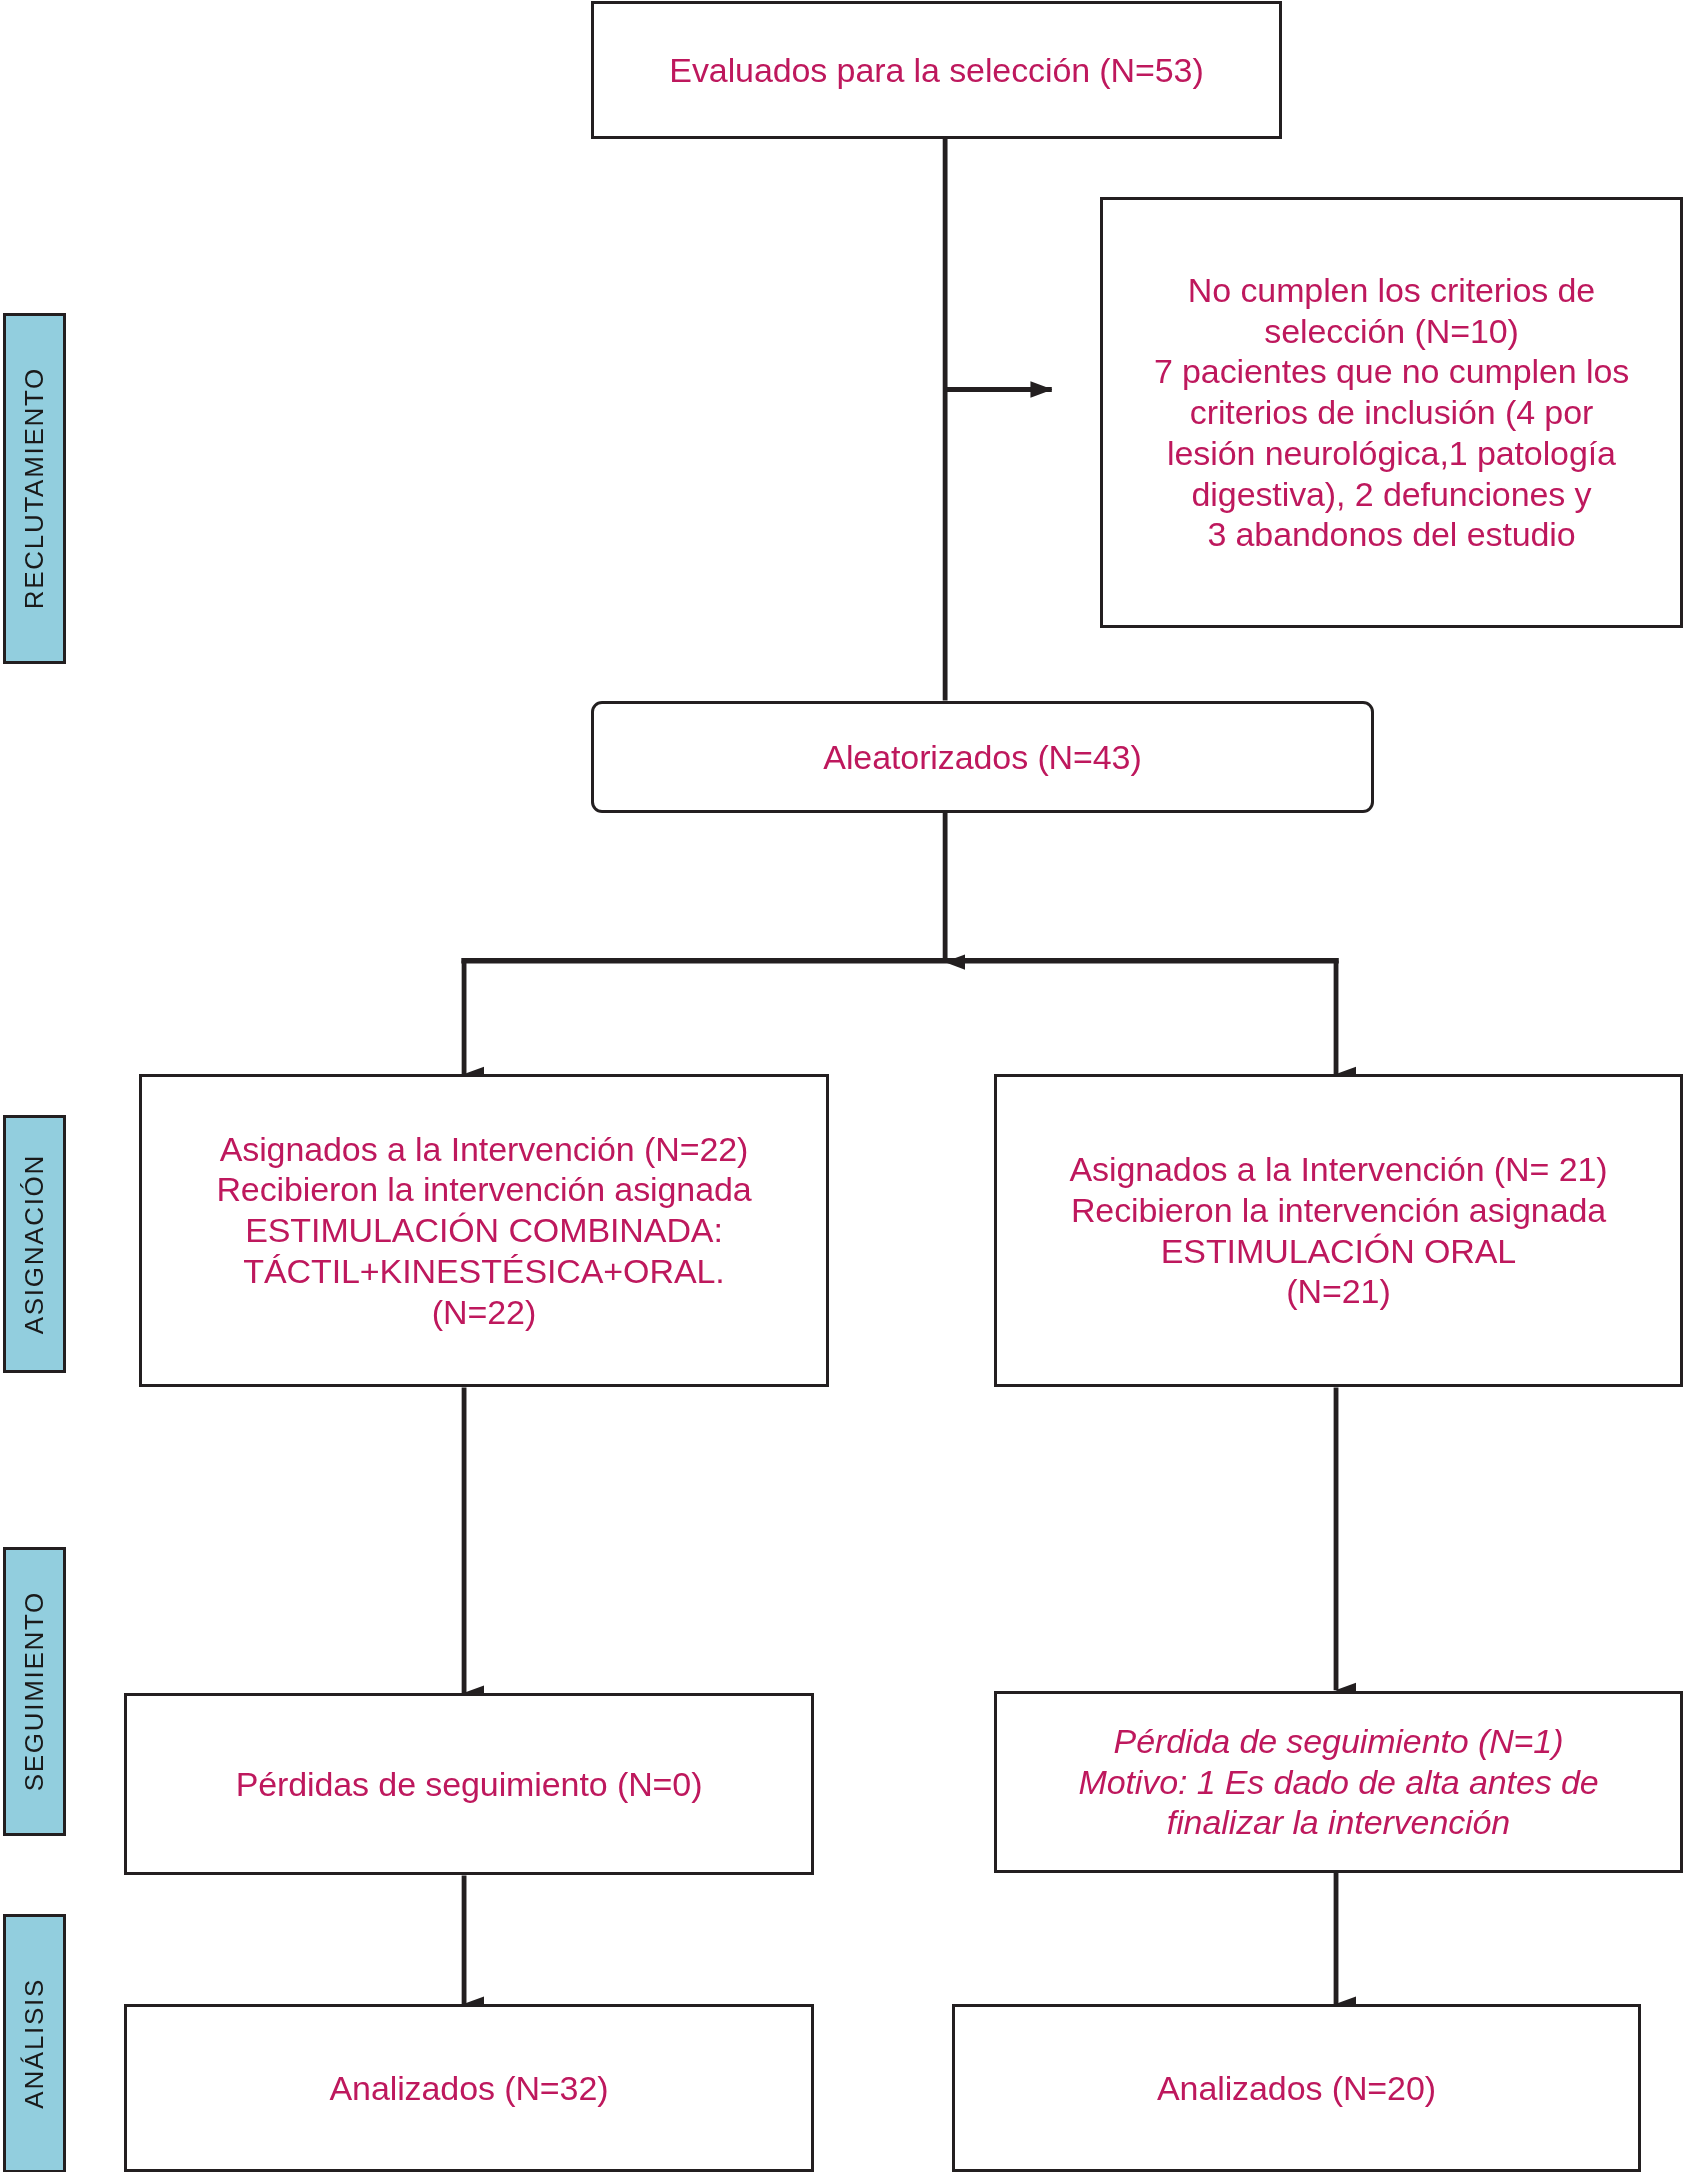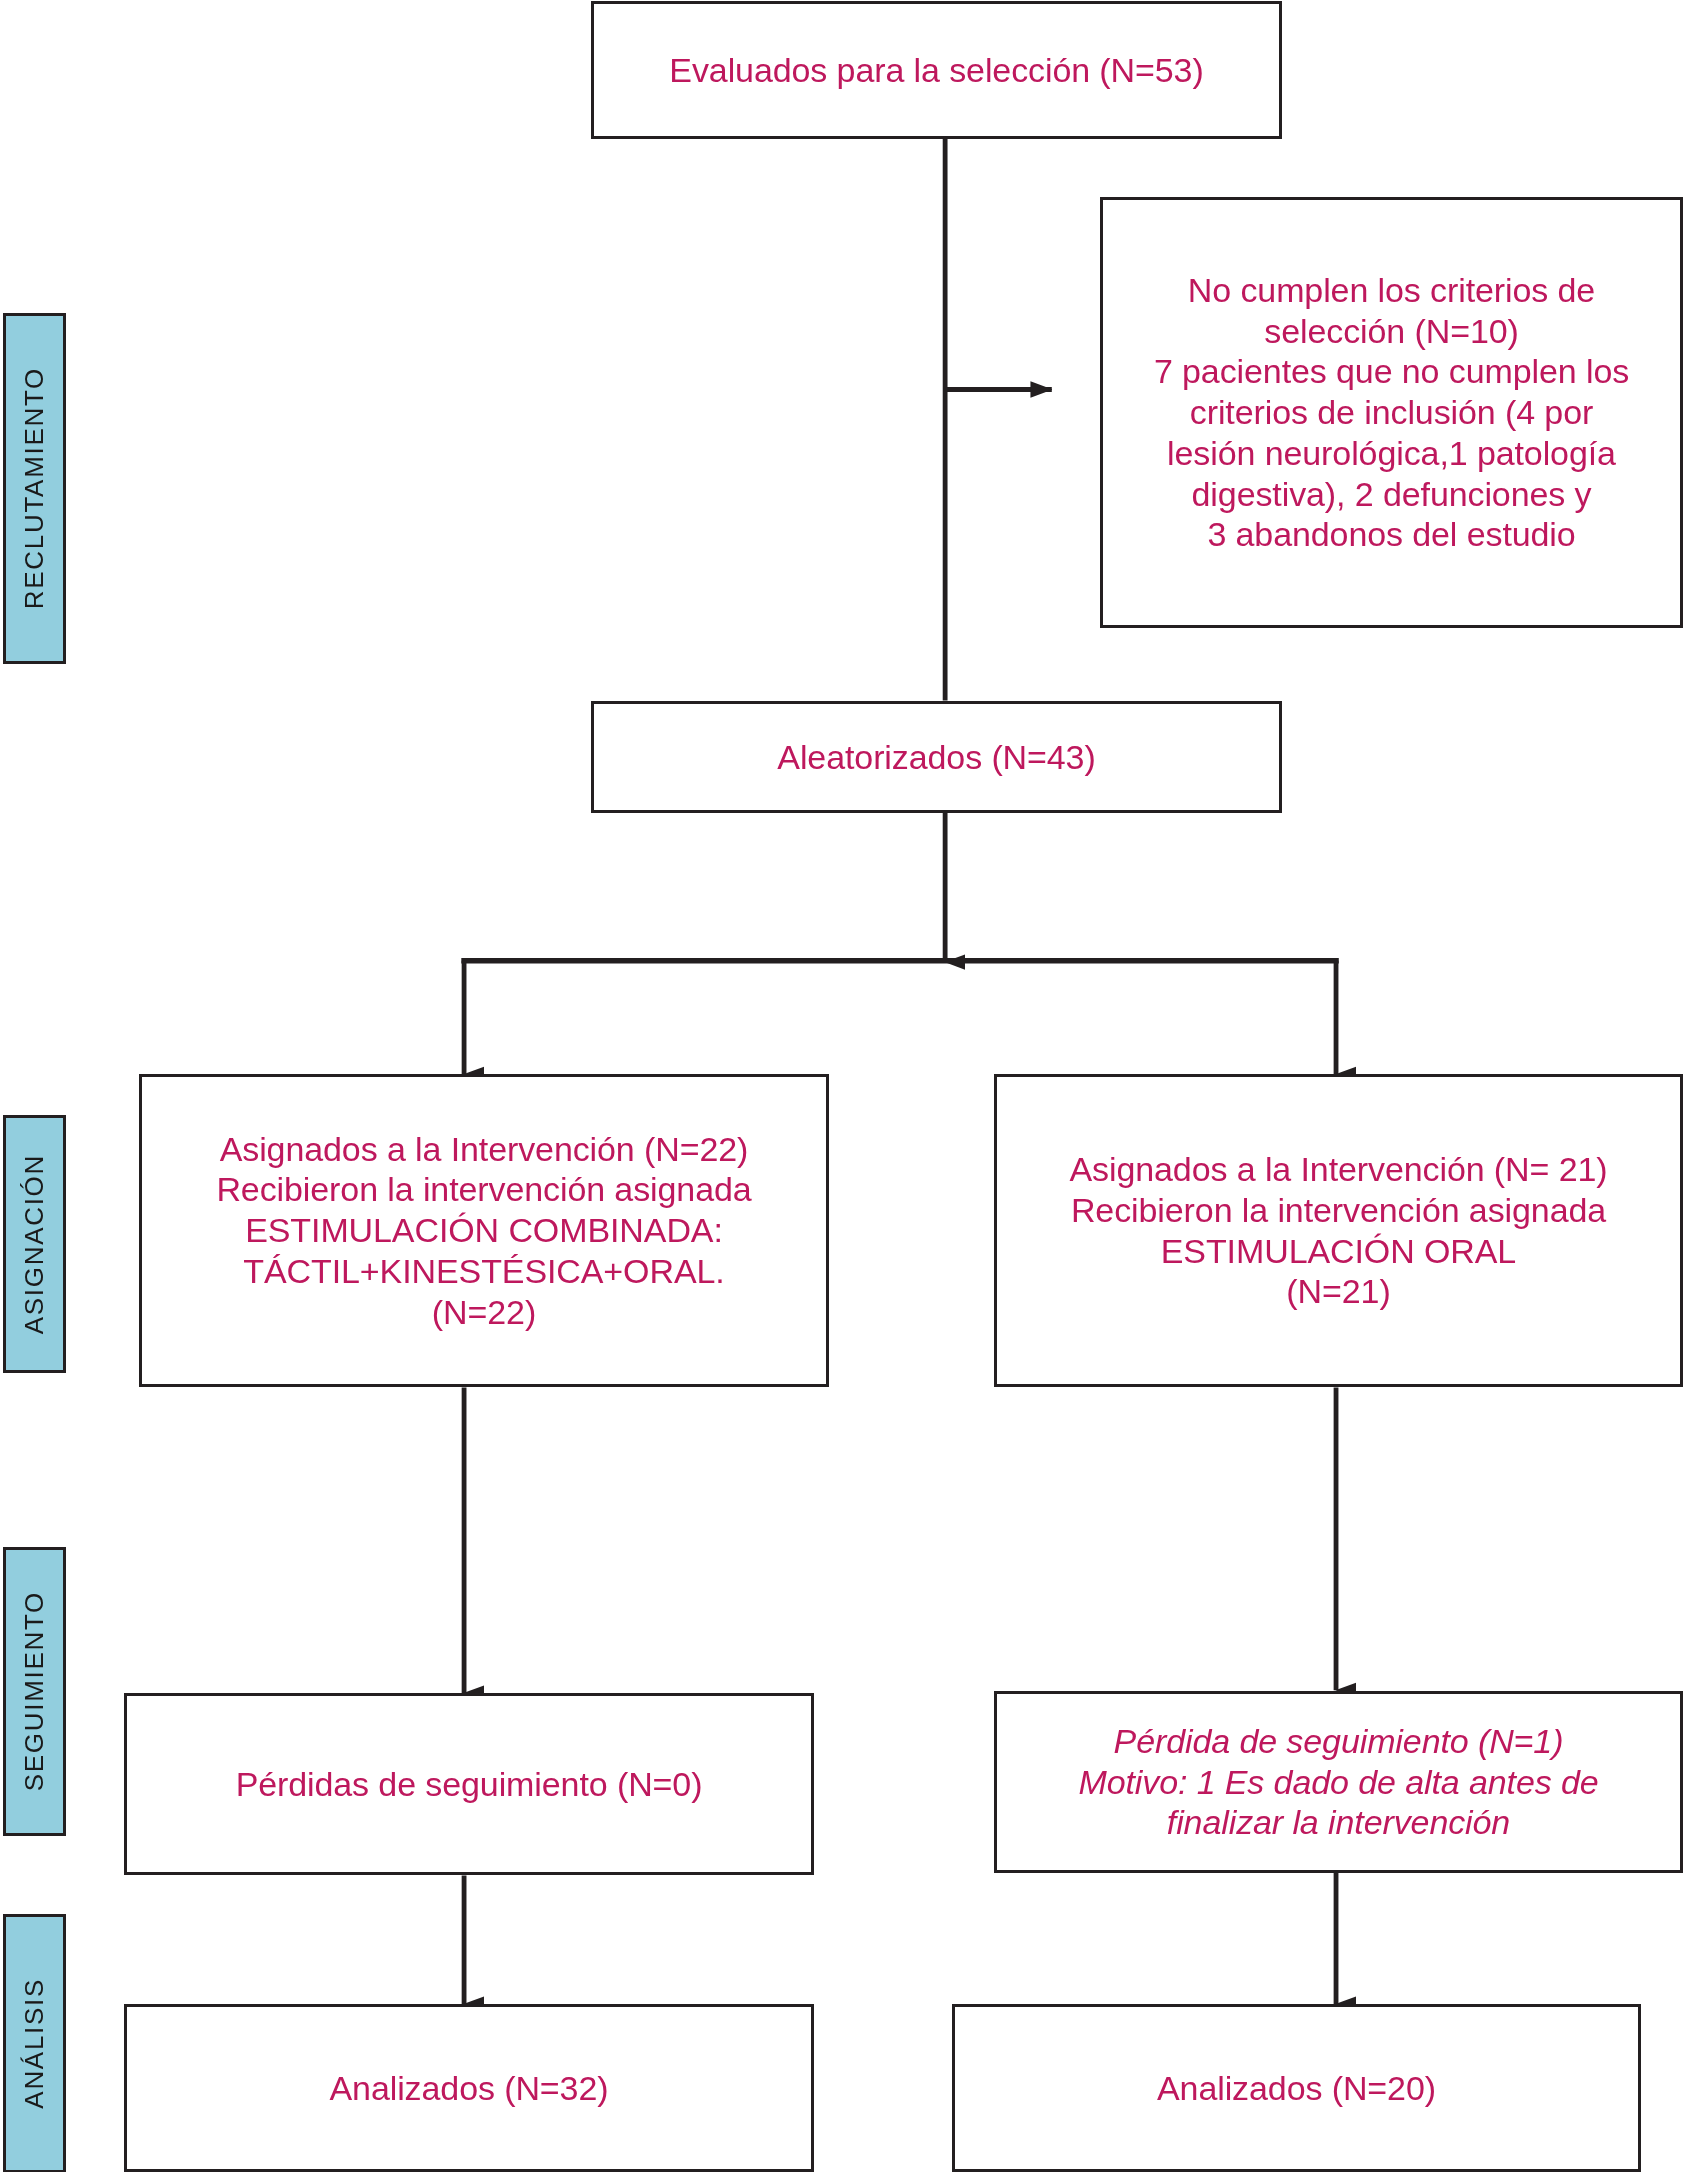--- a/index.html
+++ b/index.html
@@ -61,21 +61,21 @@
     font-size: 26px;
     letter-spacing: 1.7px;
     font-weight: 400;
     white-space: nowrap;
     color: #1a1a1a;
   }
 
   
   #node-screened   { left: 591px;  top: 1.4px;    width: 691px; height: 138px; }
   #node-excluded   { left: 1100px; top: 197px;  width: 583px;  height: 431px; }
-  #node-random     { left: 591px;  top: 701px; width: 691px; height: 112px; }
+  #node-random     { left: 591px;  top: 701px; width: 783px; height: 112px; border-radius: 11px; }
   #node-alloc-left { left: 124px;  top: 1074px; width: 690px; height: 313px; margin-left: 15px; }
   #node-alloc-right{ left: 994px; top: 1074px; width: 689px; height: 313px; }
   #node-follow-left  { left: 124px;  top: 1693px; width: 690px; height: 182px; }
   #node-follow-right { left: 994px; top: 1691px; width: 689px; height: 182px; font-style: italic; }
   #node-analyzed-left  { left: 124px;  top: 2004px; width: 690px; height: 168px; }
   #node-analyzed-right { left: 952px; top: 2004px; width: 689px; height: 168px; }
 
   #stage-reclutamiento { left: 3.4px; top: 313px;  width: 63px; height: 351px; }
   #stage-asignacion    { left: 3.4px; top: 1115px; width: 63px; height: 258px; }
   #stage-seguimiento   { left: 3.4px; top: 1547px; width: 63px; height: 289px; }

